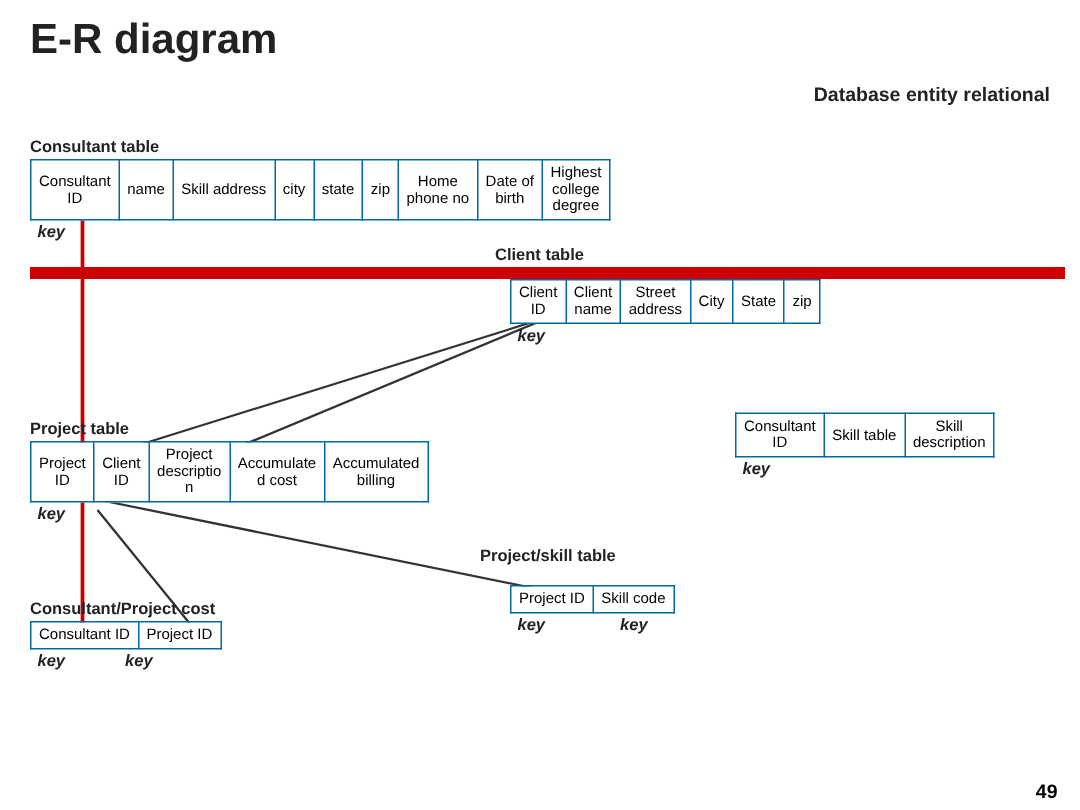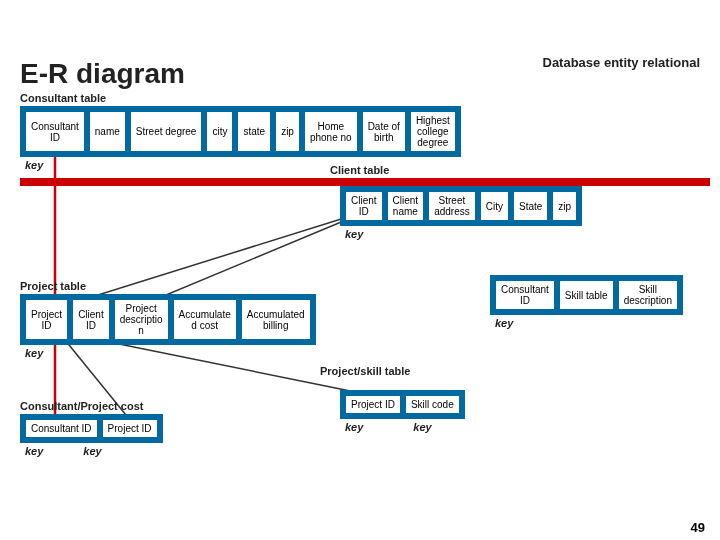--- a/index.html
+++ b/index.html
@@ -16,21 +16,20 @@
       height: 540px;
       background: #fff;
       position: relative;
       padding: 10px 20px;
     }
     h1 {
       font-size: 28px;
       font-weight: bold;
       color: #222;
       margin-bottom: 4px;
-      margin-top: 48px;
     }
     .subtitle {
       font-size: 13px;
       font-weight: bold;
       color: #222;
       text-align: center;
       position: absolute;
       top: 55px;
       right: 20px;
     }
@@ -38,21 +37,21 @@
       font-size: 11px;
       font-weight: bold;
       color: #222;
       margin-bottom: 2px;
     }
     table {
       border-collapse: collapse;
       font-size: 10px;
     }
     table td {
-      border: 6px solid #0369a1;
+      border: 1px solid #0369a1;
       padding: 3px 5px;
       text-align: center;
       background: #fff;
       font-size: 10px;
     }
     .key-label {
       font-size: 11px;
       font-style: italic;
       font-weight: bold;
       color: #222;
@@ -101,21 +100,21 @@
     <line x1="65" y1="340" x2="130" y2="420" stroke="#333" stroke-width="1.5"></line>
   </svg>
 
   <div style="position:absolute; top:92px; left:20px;">
     <div class="section-label">Consultant table</div>
     <table>
       <tbody>
           <tr>
         <td>Consultant<br>ID</td>
         <td>name</td>
-        <td>Street degree</td>
+        <td>Skill address</td>
         <td>city</td>
         <td>state</td>
         <td>zip</td>
         <td>Home<br>phone no</td>
         <td>Date of<br>birth</td>
         <td>Highest<br>college<br>degree</td>
       </tr>
     </tbody>
       </table>
     <div class="key-label" style="margin-top:2px; margin-left:5px;">key</div>

